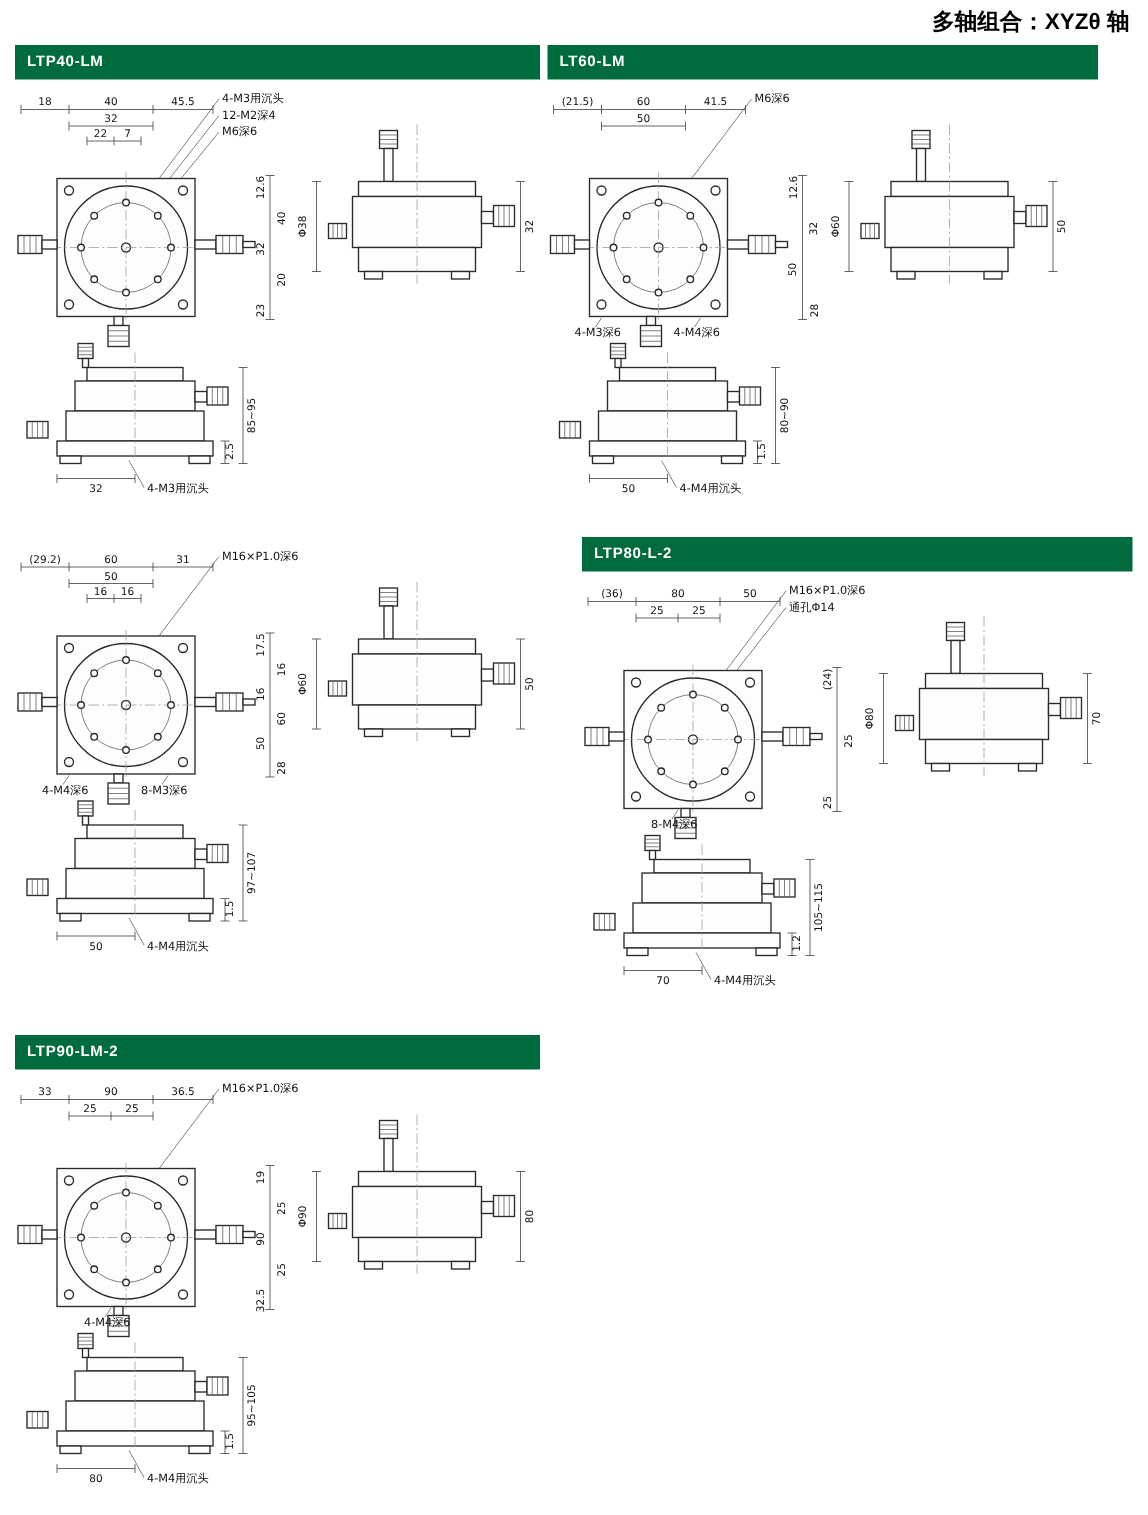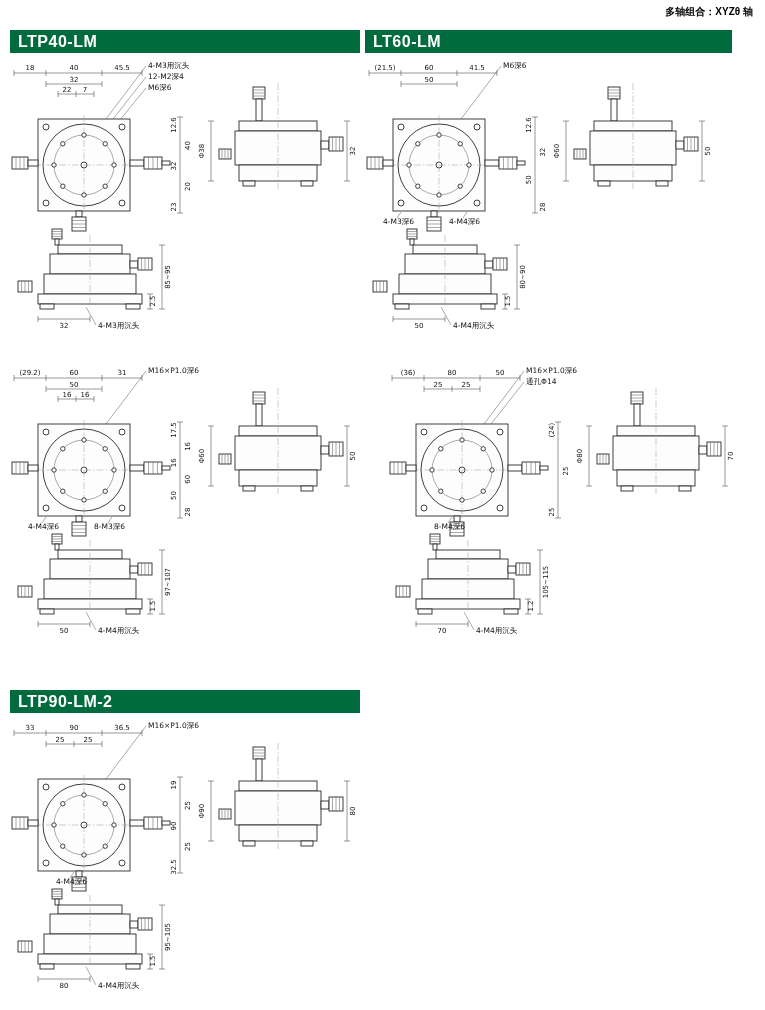--- a/index.html
+++ b/index.html
@@ -3,28 +3,28 @@
 <meta charset="utf-8">
 <style>
   * { margin:0; padding:0; box-sizing:border-box; }
   html,body { background:#ffffff; }
   body {
     width:765px; height:1010px; position:relative; overflow:hidden;
     font-family:"Liberation Sans", sans-serif;
   }
   .page-title {
     position:absolute; top:5px; right:12px;
-    font-size:10px; font-weight:bold; color:#000;
+    font-size:15px; font-weight:bold; color:#000;
   }
   .panel { position:absolute; }
   .bar {
     height:23px; background:var(--header-bar,#006b3c);
     color:var(--header-text,#fff);
     display:flex; align-items:center; padding:0 8px;
-    font-weight:bold; font-size:16px; letter-spacing:.5px;
+    font-weight:bold; font-size:10px; letter-spacing:.5px;
   }
   .drawing { position:relative; margin-top:4px; }
   svg { display:block; overflow:visible; }
   .part   { fill:#fdfdfd; stroke:#2a2a2a; stroke-width:0.9; }
   .thin   { fill:none; stroke:#555; stroke-width:0.5; }
   .center { fill:none; stroke:#999; stroke-width:0.5; stroke-dasharray:7 2 1.5 2; }
   .dim    { fill:none; stroke:#444; stroke-width:0.55; }
   text    { font-family:"DejaVu Sans", sans-serif; }
   .dimtxt  { font-size:7px;  fill:#111; }
   .notetxt { font-size:7.5px; fill:#111; }
@@ -454,20 +454,23 @@
           <line x1="62" y1="79" x2="62" y2="85" class="dim"></line>
           <text x="36" y="91" class="dimtxt" text-anchor="middle">50</text>
           <text x="70" y="91" class="notetxt" text-anchor="start">4-M4用沉头</text>
           <line x1="68" y1="88" x2="58" y2="70" class="thin"></line>
         </g>
       </svg>
     </div>
 </section>
 
 <section class="panel" style="left:388px;top:358px;width:367px;">
+  <div class="bar">
+    <span>LTP80-L-2</span>
+  </div>
   <div class="drawing">
       <svg viewBox="0 0 360 292" width="360" height="292">
         <g>
           <line x1="4" y1="16" x2="132" y2="16" class="dim"></line>
           <line x1="4" y1="13" x2="4" y2="19" class="dim"></line>
           <line x1="36" y1="13" x2="36" y2="19" class="dim"></line>
           <line x1="92" y1="13" x2="92" y2="19" class="dim"></line>
           <line x1="132" y1="13" x2="132" y2="19" class="dim"></line>
           <text x="20" y="13" class="dimtxt" text-anchor="middle">(36)</text>
           <text x="64" y="13" class="dimtxt" text-anchor="middle">80</text>

